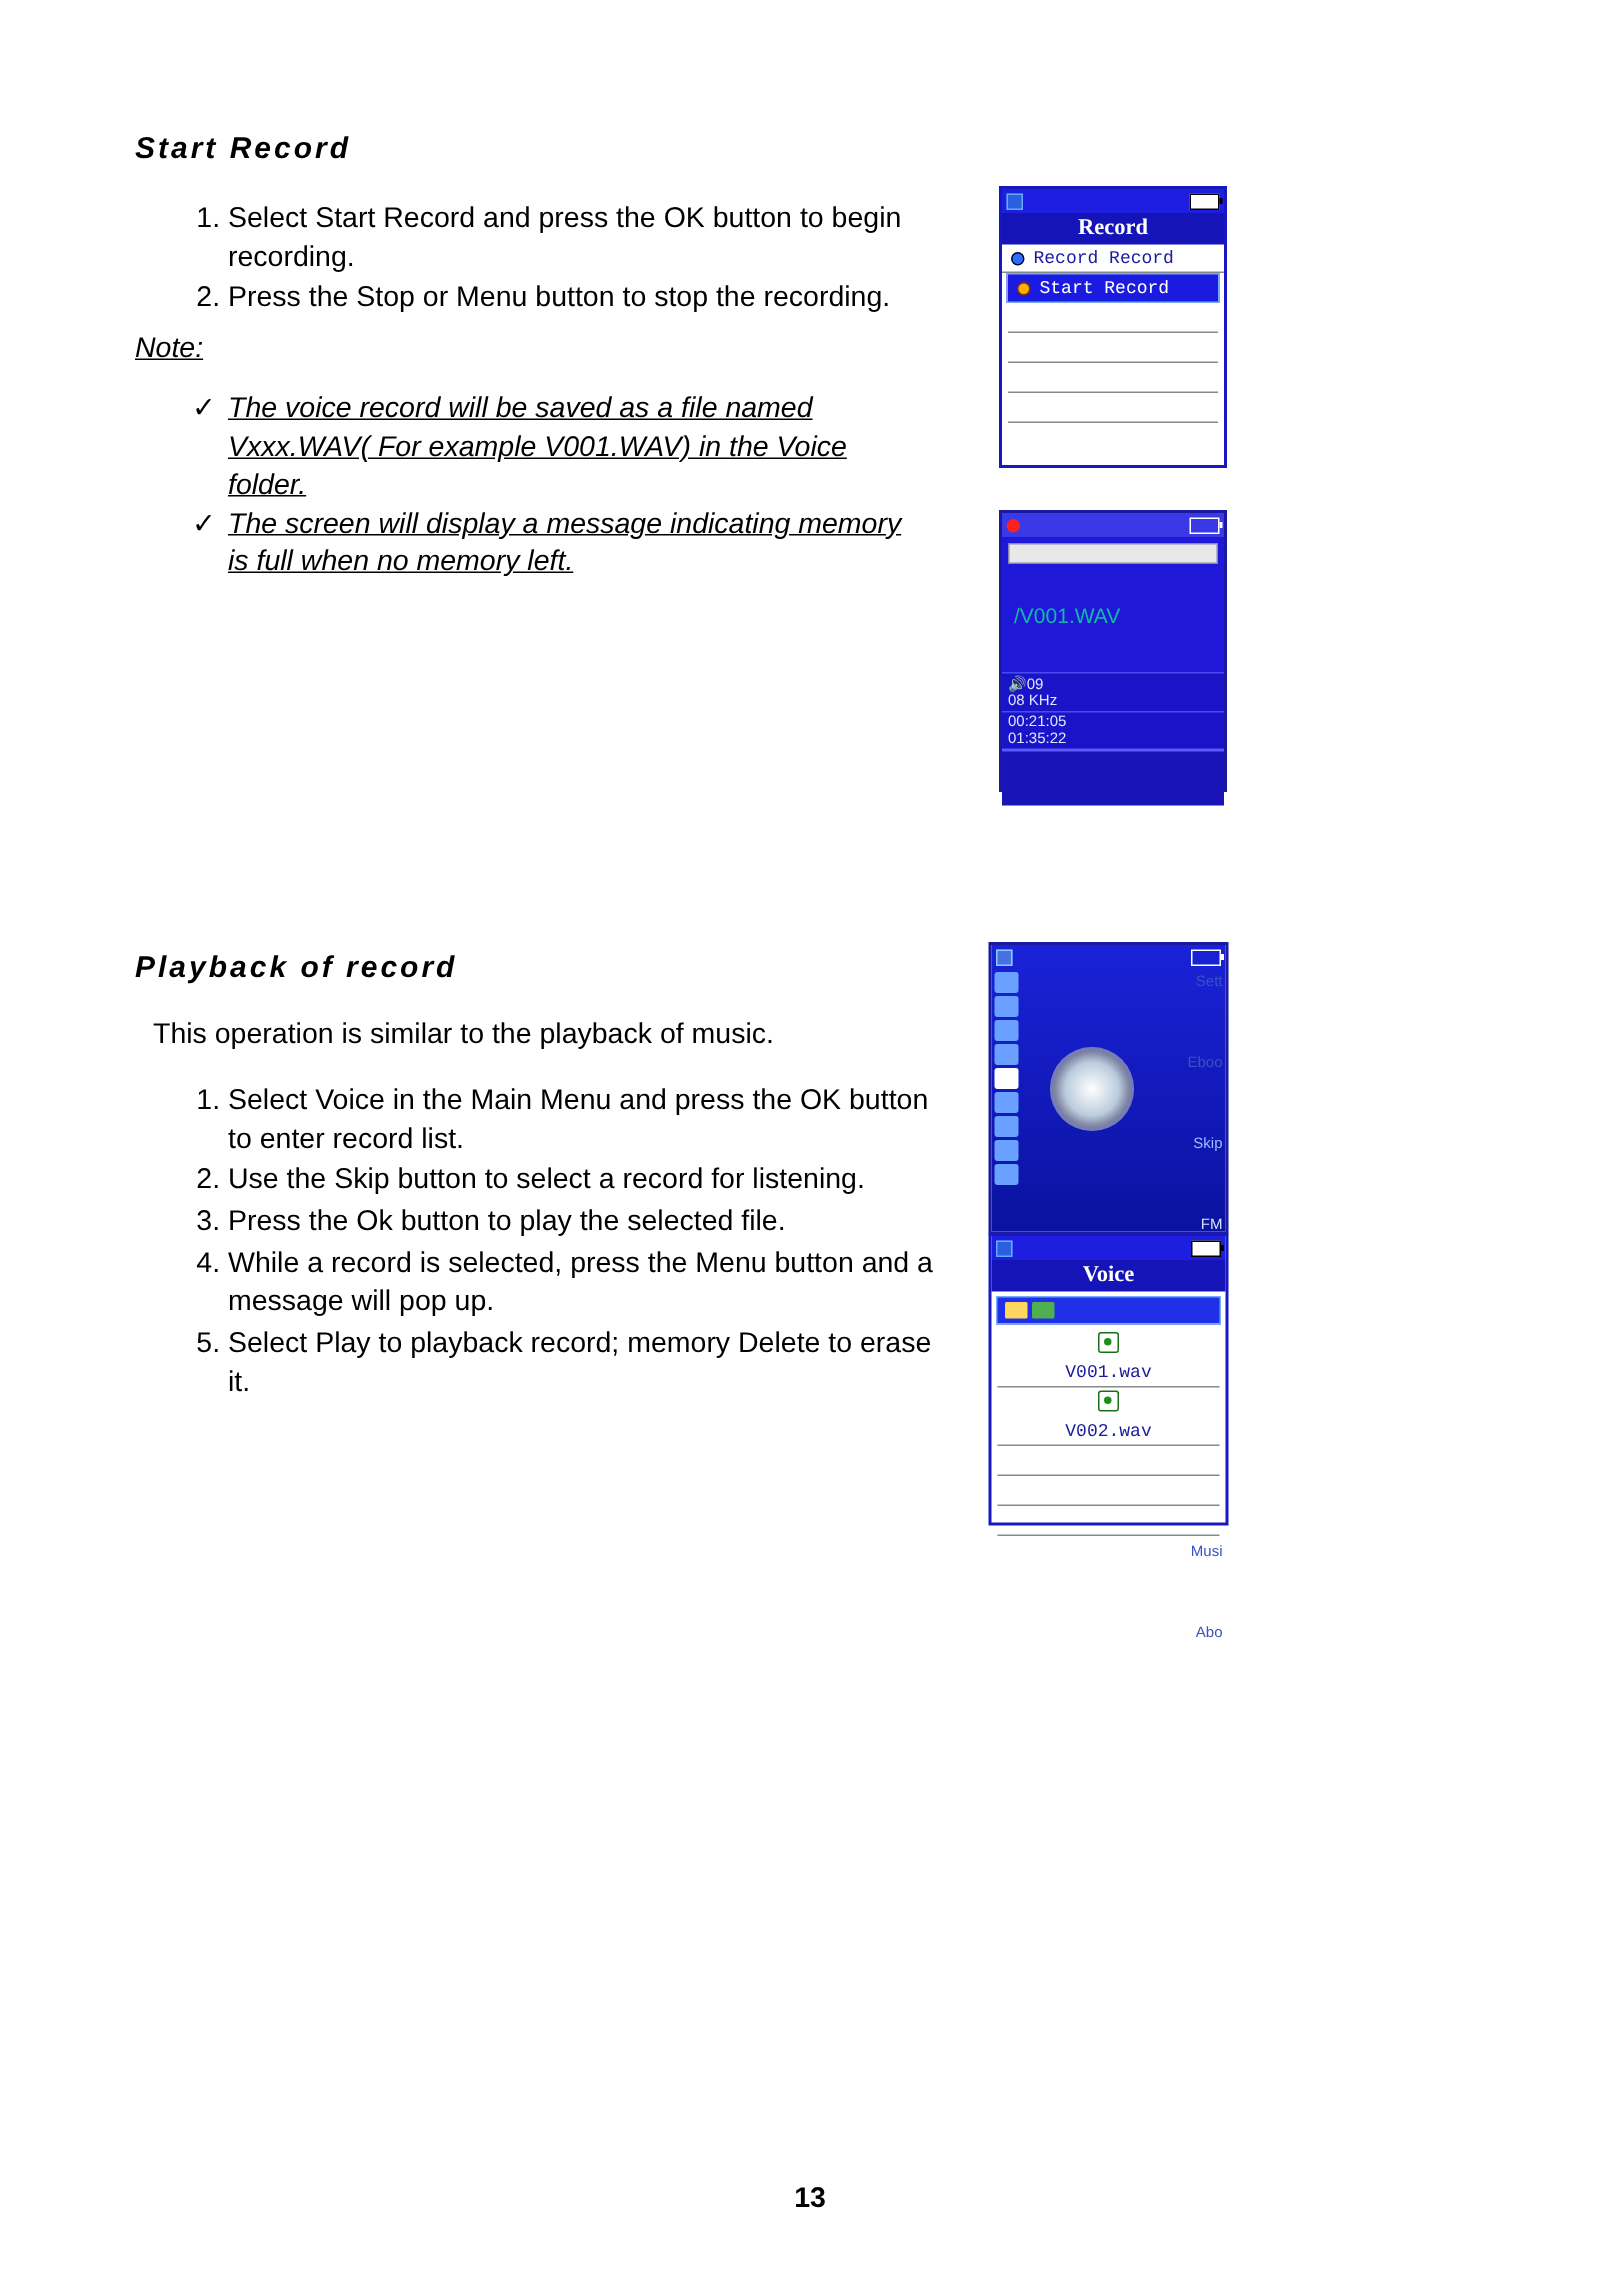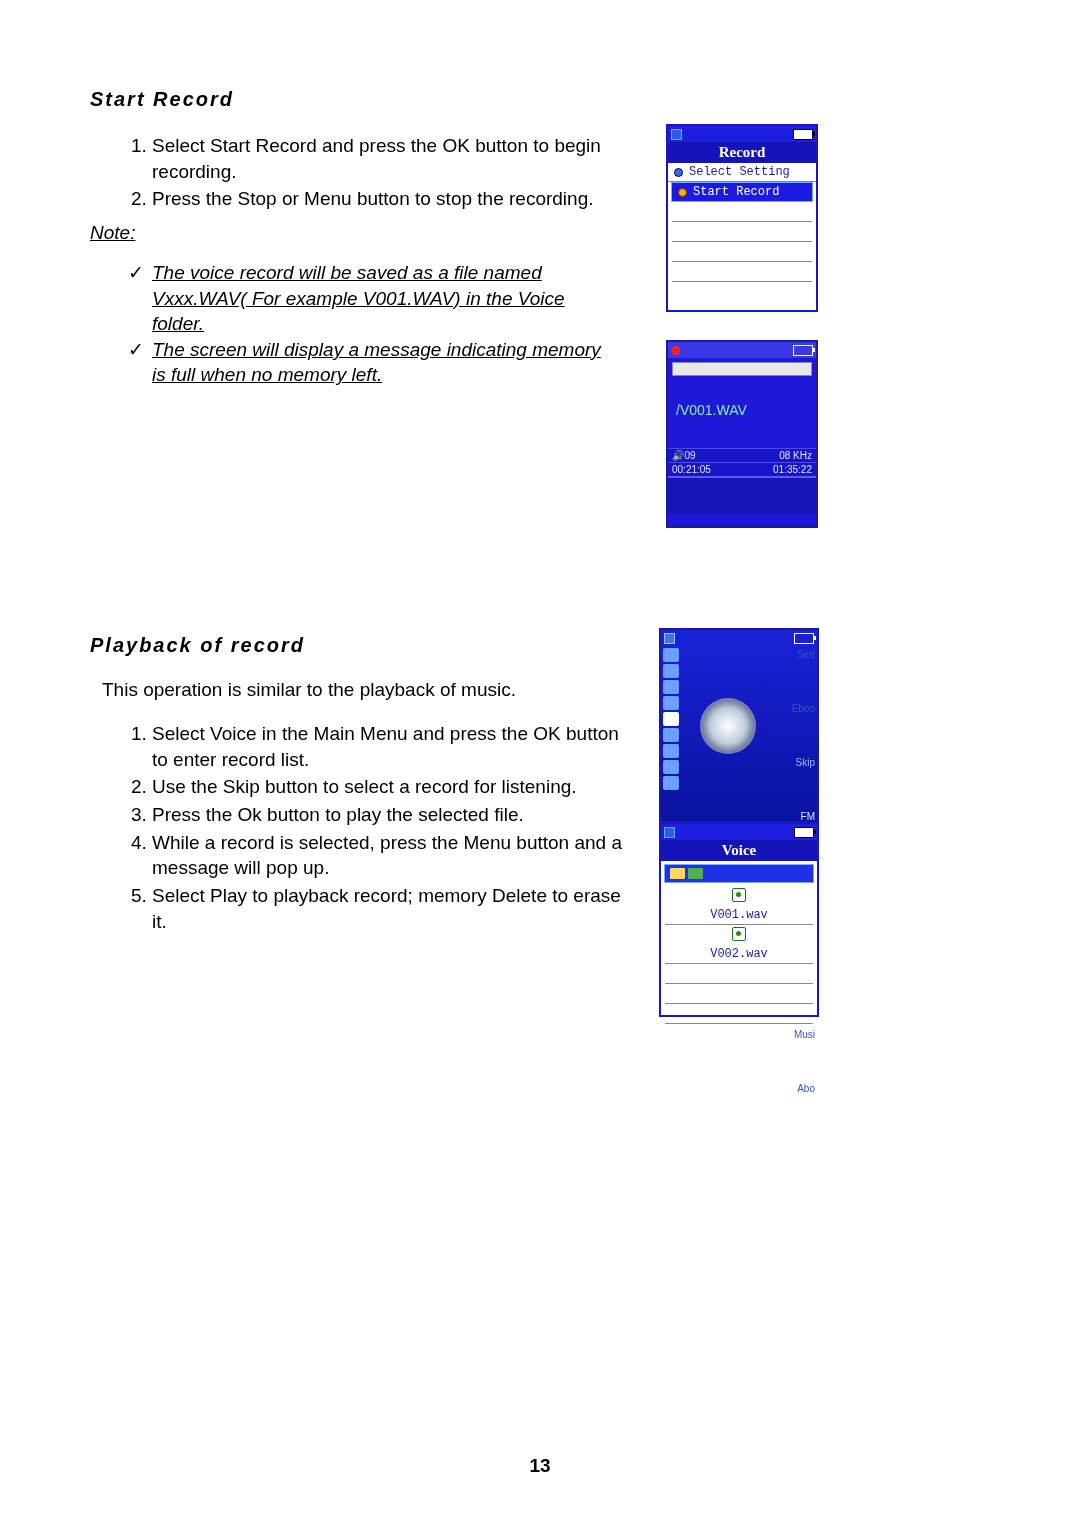--- a/index.html
+++ b/index.html
@@ -87,22 +87,22 @@
   .fig-record .row.sel .dot{background:#ffb000;border:1px solid #830;}
   .fig-record .blankrow{height:19px;border-bottom:1px solid #888;margin:0 4px;}
 
   
   .fig-progress { left: 666px; top: 340px; width: 152px; height: 188px; background:#2018d8;}
   .fig-progress .topbar{height:16px;background:#3939e8;display:flex;justify-content:space-between;align-items:center;padding:0 3px;}
   .rec-dot{width:9px;height:9px;border-radius:50%;background:#ff2020;}
   .batt-w{width:18px;height:9px;border:1px solid #fff;position:relative;}
   .batt-w::after{content:"";position:absolute;right:-3px;top:2px;width:2px;height:4px;background:#fff;}
   .fig-progress .pbar{height:12px;background:#e8e8e8;margin:4px;border:1px solid #88a;}
-  .fig-progress .fname{color:#86efac;font-size:14px;padding:22px 0 30px 8px;}
-  .fig-progress .statrow{display:flex;justify-content:space-between;color:#dfe6ff;font-size:10px;padding:1px 4px;background:#1a14c8;border-top:1px solid #4a4af0;}
+  .fig-progress .fname{color:#14b8a6;font-size:14px;padding:22px 0 30px 8px;}
+  .fig-progress .statrow{display:flex;justify-content:space-between;color:#dfe6ff;font-size:10px;padding:1px 4px;background:#1a14c8;border-top:1px solid #4a4af0;flex-direction:column;}
   .fig-progress .bottomblock{height:36px;background:#1814b8;border-top:2px solid #5a5aff;}
 
   
   .fig-menu { left: 659px; top: 628px; width: 160px; height: 195px; background:linear-gradient(180deg,#1a22d8,#0a12a0);}
   .fig-menu .topbar{height:16px;display:flex;justify-content:space-between;align-items:center;padding:0 3px;}
   .fig-menu .body{display:flex;height:160px;}
   .fig-menu .iconcol{width:22px;display:flex;flex-direction:column;gap:2px;padding:2px;}
   .iconcol .ic{width:16px;height:14px;background:#6aa0ff;border-radius:2px;font-size:9px;color:#fff;text-align:center;overflow:hidden;}
   .fig-menu .center{flex:1;display:flex;align-items:center;justify-content:center;}
   .disc{width:56px;height:56px;border-radius:50%;background:radial-gradient(circle,#fff,#bcd 45%,#668 70%,#335);box-shadow:0 0 4px #89f inset;}
@@ -153,21 +153,21 @@
 
   <div class="figure fig-record">
     <div class="topbar">
       <span class="stop-icon"></span>
       <span class="batt"></span>
     </div>
     <div class="title">Record</div>
     <div class="menu">
       <div class="row plain">
         <span class="dot"></span>
-        <span>Select Setting</span>
+        <span>Record Record</span>
       </div>
       <div class="row sel">
         <span class="dot"></span>
         <span>Start Record</span>
       </div>
       <div class="blankrow"></div>
       <div class="blankrow"></div>
       <div class="blankrow"></div>
       <div class="blankrow"></div>
     </div>

